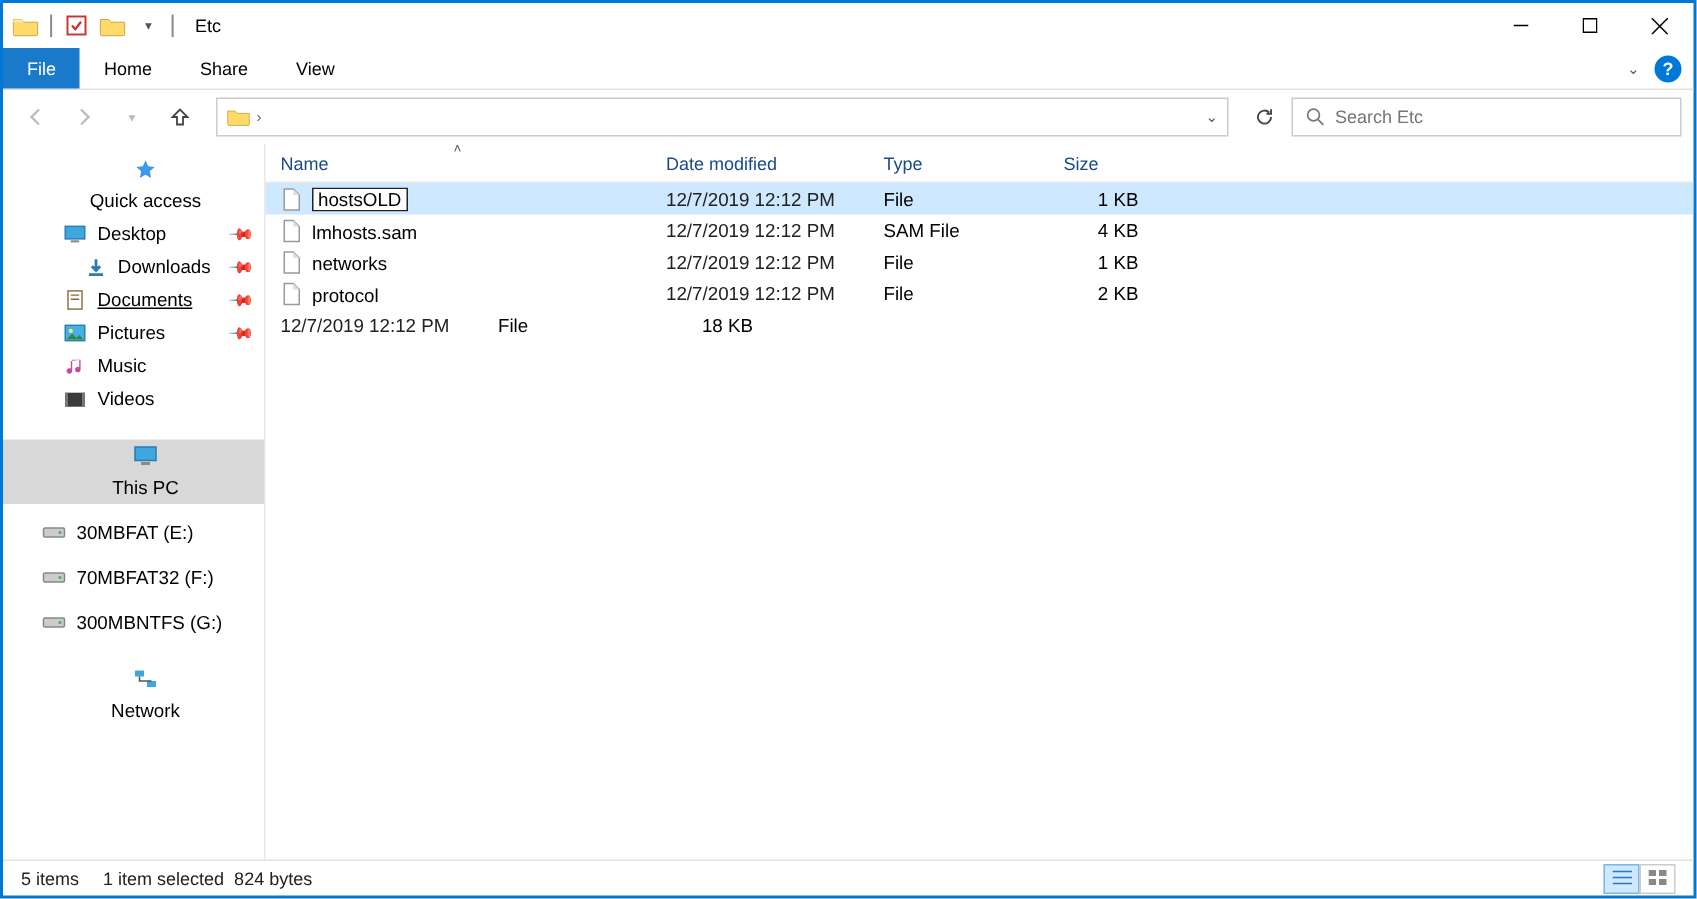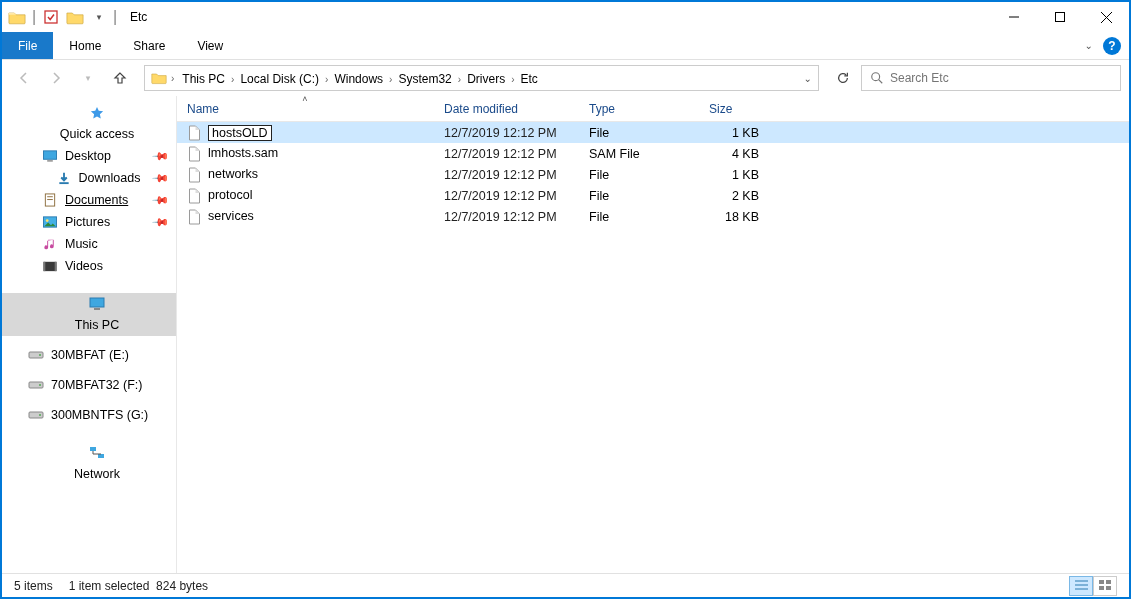--- a/index.html
+++ b/index.html
@@ -33,21 +33,21 @@
 .side-item { display:flex; align-items:center; padding:4px 10px 4px 26px; gap:7px; position:relative; }
 .side-item.bold { font-weight:400;flex-direction:column; }
 .side-item.selected { background:#d8d8d8; }
 .side-item .pin { position:absolute; right:8px; color:#777; font-size:11px; transform:rotate(45deg); }
 .side-gap { height:8px; }
 .content { flex:1; display:flex; flex-direction:column; }
 .filelist { flex:1; overflow:auto; }
 .row { display:flex; height:21px; align-items:center; font-size:12.5px; }
 .row.selected { background:#cde8ff; }
 .cell { padding:0 10px; overflow:hidden; white-space:nowrap; text-overflow:ellipsis; }
-.cell.name { width:257px; display:flex; align-items:flex-start; gap:6px; }
+.cell.name { width:257px; display:flex; align-items:flex-end; gap:6px; }
 .cell.date { width:145px; color:#222; }
 .cell.type { width:120px; }
 .cell.size { width:70px; text-align:right; }
 .rename-box { border:1px solid #222; padding:0 3px; background:#fff; }
 .status { height:24px; border-top:1px solid #e1e1e1; display:flex; align-items:center; font-size:12px; padding:0 12px; gap:16px; color:#222; }
 .status-right { margin-left:auto; display:flex; gap:0; }
 .view-btn { width:24px; height:20px; border:1px solid #ccc; display:flex; align-items:center; justify-content:center; }
 .view-btn.active { background:#cde8ff; border-color:#7ab8e6; }
 .ic-folder { width:18px; height:15px; }
 .ic-file { width:15px; height:16px; }
@@ -129,21 +129,20 @@
         <svg width="16" height="16" viewBox="0 0 16 16">
           <path d="M8 3l-5 5h3v5h4v-5h3z" fill="none" stroke="#444" stroke-width="1.2"></path>
         </svg>
       </div>
 
     <div class="addrbox">
       <svg class="ic-small" viewBox="0 0 20 16">
           <path fill="#ffd96a" stroke="#caa43d" stroke-width="0.7" d="M1 3h6l2 2h10v9a1 1 0 0 1-1 1H2a1 1 0 0 1-1-1z"></path>
         </svg>
       <span class="crumb-sep">›</span>
-      <span id="crumbs"><span class="crumb">This PC</span><span class="crumb-sep">›</span><span class="crumb">Local Disk (C:)</span><span class="crumb-sep">›</span><span class="crumb">Windows</span><span class="crumb-sep">›</span><span class="crumb">System32</span><span class="crumb-sep">›</span><span class="crumb">Drivers</span><span class="crumb-sep">›</span><span class="crumb">Etc</span></span>
       <div class="addr-end">
         <span style="font-size:10px;color:#555;">⌄</span>
       </div>
     </div>
     <div class="navbtn">
         <svg width="14" height="14" viewBox="0 0 16 16">
           <path d="M13 8a5 5 0 1 1-1.5-3.5M13 2v3.5H9.5" fill="none" stroke="#444" stroke-width="1.4"></path>
         </svg>
       </div>
 
@@ -314,27 +313,20 @@
                 <path fill="#fff" stroke="#9a9a9a" d="M2 1h6l4 4v10H2z"></path>
                 <path fill="#ddd" d="M8 1v4h4"></path>
               </svg>
               <span>protocol</span>
             </div>
             <div class="cell date">12/7/2019 12:12 PM</div>
             <div class="cell type">File</div>
             <div class="cell size">2 KB</div>
           </div>
           <div class="row">
-            <div class="cell name">
-              <svg class="ic-file" viewBox="0 0 14 16">
-                <path fill="#fff" stroke="#9a9a9a" d="M2 1h6l4 4v10H2z"></path>
-                <path fill="#ddd" d="M8 1v4h4"></path>
-              </svg>
-              <span>services</span>
-            </div>
             <div class="cell date">12/7/2019 12:12 PM</div>
             <div class="cell type">File</div>
             <div class="cell size">18 KB</div>
           </div>
         </div>
     </div>
   </div>
 
   <div class="status">
     <span>5 items</span>

